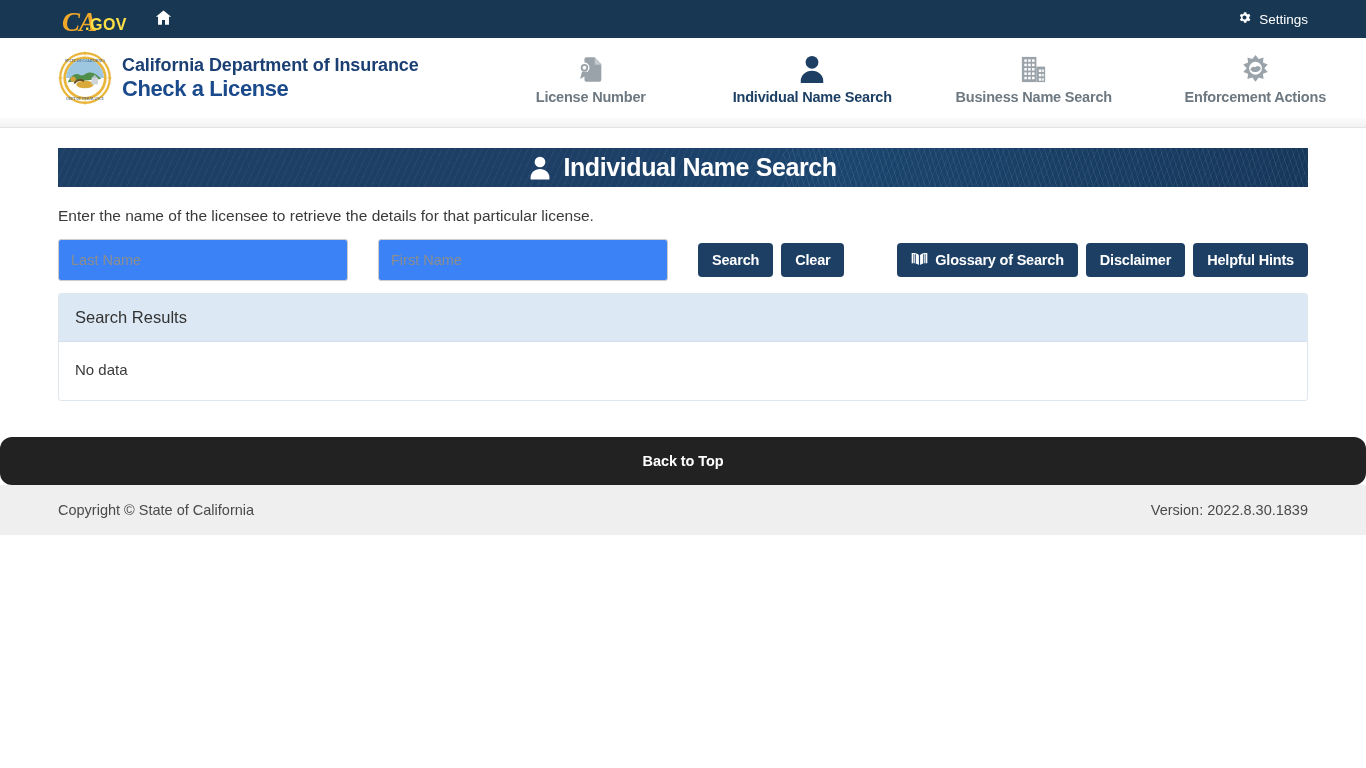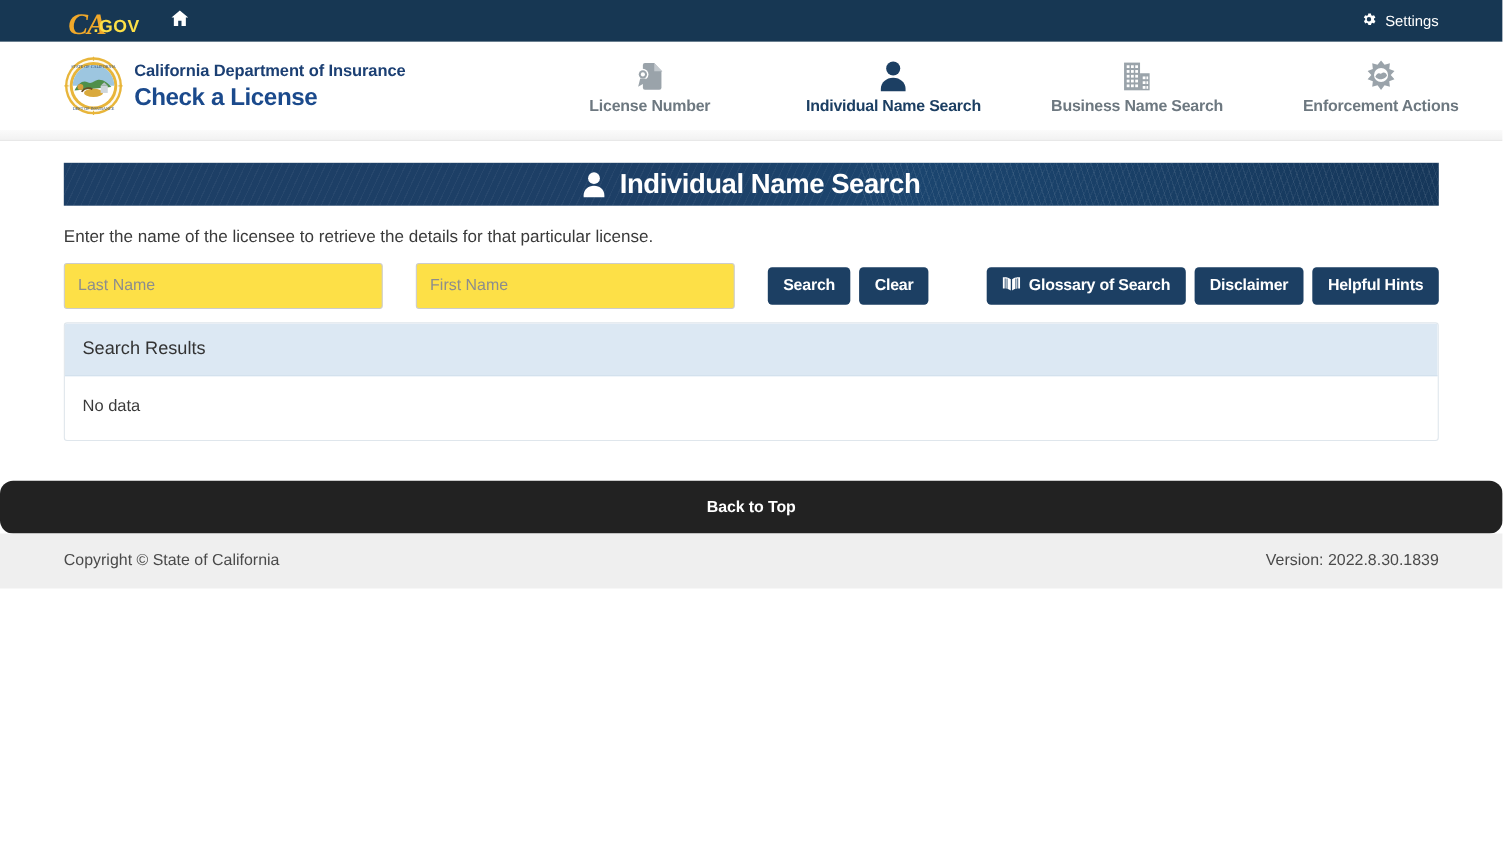--- a/index.html
+++ b/index.html
@@ -75,21 +75,21 @@
     display: flex;
     align-items: center;
     gap: 10px;
   }
   .seal {
     width: 54px; height: 54px;
     flex: 0 0 54px;
   }
   .brand-text { line-height: 1.12; }
   .brand-line1 {
-    font-size: 15px;
+    font-size: 18px;
     font-weight: bold;
     color: #1b3f73;
     letter-spacing: -.1px;
     white-space: nowrap;
   }
   .brand-line2 {
     font-size: 22px;
     font-weight: bold;
     color: #1b4a8c;
     letter-spacing: -.4px;
@@ -177,21 +177,21 @@
     height: 38px;
   }
   .txt {
     height: 42px;
     border: 1px solid #cccccc;
     border-radius: 3px;
     padding: 0 12px;
     font-size: 14.5px;
     color: #333;
     font-family: "Liberation Sans", sans-serif;
-    background: #fde047;
+    background: #3b82f6;
     outline: none;
   }
   .txt::placeholder { color: #8d8d8d; }
   #last-name { width: 290px; }
   #first-name { width: 290px; margin-left: 30px; }
 
   .btn {
     height: 34px;
     background: #1c3f63;
     color: #ffffff;

